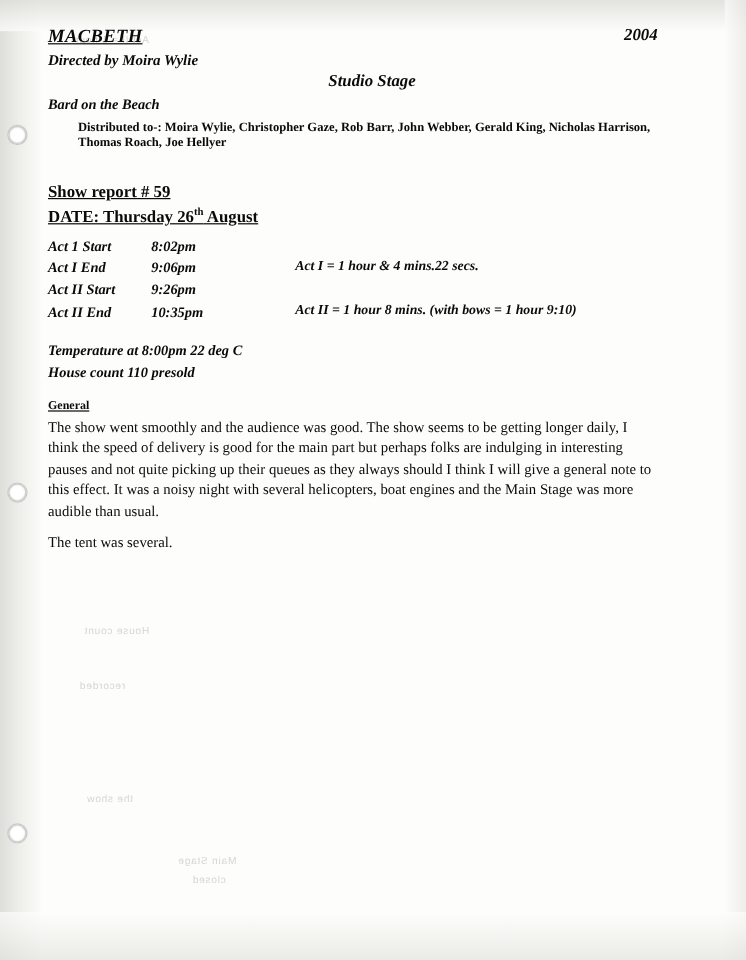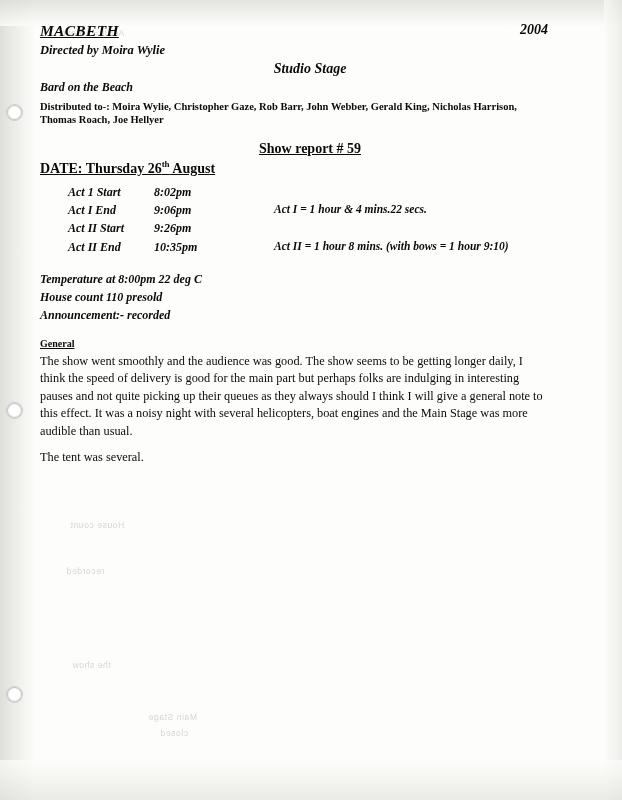--- a/index.html
+++ b/index.html
@@ -118,49 +118,49 @@
     font-style: italic;
     font-size: 12px;
     margin-top: 3px;
   }
   .distributed {
     font-weight: bold;
     font-size: 10.5px;
     margin-top: 5px;
     width: 500px;
     line-height: 1.25;
+    margin-left: 25px;
   }
 
   .report-no {
     font-weight: bold;
     font-size: 14px;
-    margin-top: 15px;
-    text-decoration: underline;
-    text-align: center;
+    margin-top: 27px;
+    text-decoration: underline;
   }
   .date-line {
     font-weight: bold;
     font-size: 14px;
     margin-top: 2px;
     text-decoration: underline;
   }
   .date-line sup { font-size: 9px; }
 
   .times {
     margin-top: 6px;
     position: relative;
   }
   .time-row {
     display: flex;
     font-weight: bold;
     font-style: italic;
     font-size: 12px;
     line-height: 1.52;
   }
-  .time-label { width: 86px; margin-left: 28px; }
+  .time-label { width: 86px; }
   .time-val { width: 120px; }
   .time-note {
     font-weight: bold;
     font-style: italic;
     font-size: 11.5px;
   }
 
   .meta {
     margin-top: 14px;
   }
@@ -245,21 +245,20 @@
       <div class="time-row">
         <div class="time-label">Act II End</div>
         <div class="time-val">10:35pm</div>
         <div class="time-note">Act II = 1 hour 8 mins.   (with bows = 1 hour 9:10)</div>
       </div>
     </div>
 
     <div class="meta">
       <div class="meta-row">Temperature at 8:00pm 22 deg C</div>
       <div class="meta-row">House count 110 presold</div>
-      <div class="meta-row">Announcement:- recorded</div>
     </div>
 
     <div class="general-head">General</div>
 
     <div class="body-text">
       <p>The show went smoothly and the audience was good. The show seems to be getting longer daily, I think the speed of delivery is good for the main part but perhaps folks are indulging in interesting pauses and not quite picking up their queues as they always should I think I will give a general note to this effect. It was a noisy night with several helicopters, boat engines and the Main Stage was more audible than usual.</p>
       <p>The tent was several.</p>
     </div>
 
   </div>

